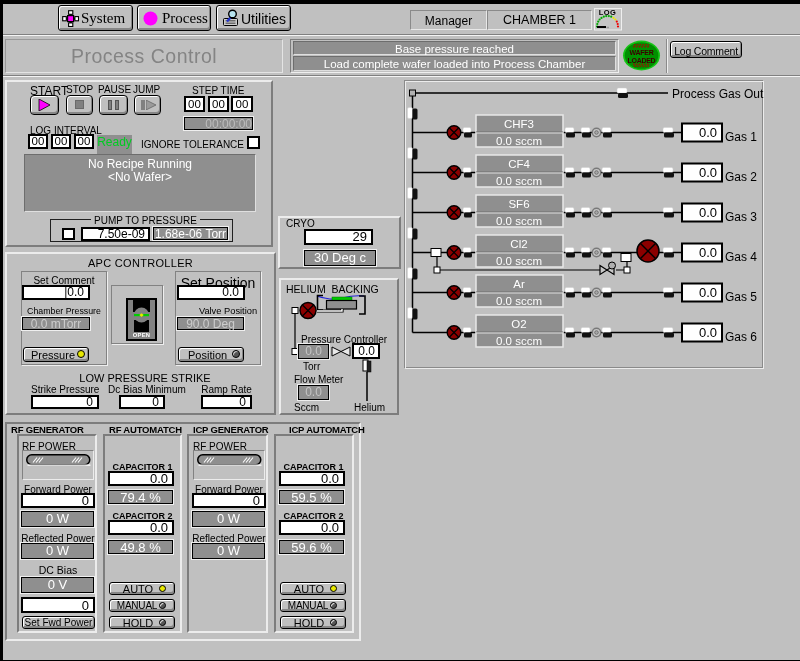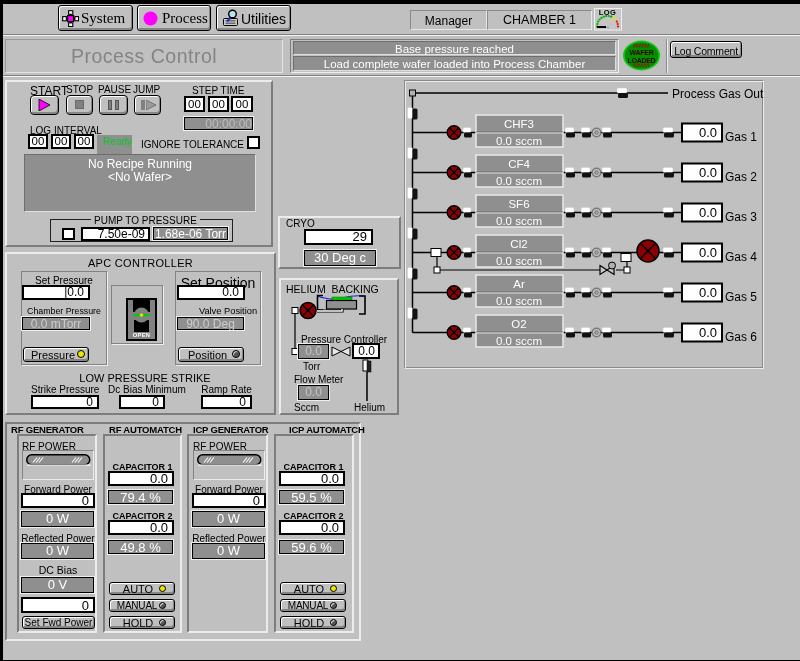--- a/index.html
+++ b/index.html
@@ -132,39 +132,39 @@
   </svg>
 
 <div class="inp tc" style="left:184px;top:96px;width:21px;height:16px;font-size:11.5px;line-height:12px;">00</div>
 <div class="inp tc" style="left:208px;top:96px;width:21px;height:16px;font-size:11.5px;line-height:12px;">00</div>
 <div class="inp tc" style="left:231px;top:96px;width:22px;height:16px;font-size:11.5px;line-height:12px;">00</div>
 <div class="disp tc" style="left:184px;top:117px;width:69px;height:13px;font-size:12px;color:#bdbdbd;line-height:12px;text-align:right;">00:00:00</div>
 <div class="lbl" style="left:30px;top:125px;font-size:10px;">LOG INTERVAL</div>
 <div class="inp tc" style="left:28px;top:134px;width:20px;height:15px;font-size:11.5px;line-height:11px;">00</div>
 <div class="inp tc" style="left:51px;top:134px;width:20px;height:15px;font-size:11.5px;line-height:11px;">00</div>
 <div class="inp tc" style="left:74px;top:134px;width:20px;height:15px;font-size:11.5px;line-height:11px;">00</div>
-<div class="abs tc" style="left:97px;top:135px;width:35px;height:30px;background:#8f8f8f;font-size:10px;line-height:14px;color:#00cc22;text-align:right;">Ready</div>
+<div class="abs tc" style="left:97px;top:135px;width:35px;height:30px;background:#8f8f8f;font-size:12px;line-height:14px;color:#00cc22;text-align:center;">Ready</div>
 <div class="lbl" style="left:141px;top:139px;font-size:10px;">IGNORE TOLERANCE</div>
 <div class="chk" style="left:247px;top:136px;width:13px;height:13px;"></div>
 
 <div class="disp" style="left:24px;top:154px;width:232px;height:58px;outline:none;border:1px solid;border-color:#6d6d6d #dfdfdf #dfdfdf #6d6d6d;"></div>
 <div class="lbl tc" style="left:24px;top:157px;width:232px;font-size:12px;color:#fff;">No Recipe Running</div>
 <div class="lbl tc" style="left:24px;top:170px;width:232px;font-size:12px;color:#fff;">&lt;No Wafer&gt;</div>
 
 <div class="abs" style="left:50px;top:219px;width:183px;height:23px;border:1px solid #202020;"></div>
 <div class="lbl" style="left:91px;top:215px;font-size:10px;background:#c0c0c0;padding:0 3px;">PUMP TO PRESSURE</div>
 <div class="chk" style="left:62px;top:228px;width:13px;height:12px;"></div>
 <div class="inp tr" style="left:81px;top:227px;width:69px;height:14px;font-size:12px;line-height:11px;padding-right:3px;">7.50e-09</div>
 <div class="disp tc" style="left:153px;top:227px;width:75px;height:13px;font-size:12px;line-height:12px;">1.68e-06 Torr</div>
 
 <div class="abs raised" style="left:5px;top:252px;width:271px;height:163px;"></div>
 <div class="lbl tc" style="left:5px;top:257px;width:271px;font-size:11px;letter-spacing:0.3px;">APC CONTROLLER</div>
 
 <div class="abs etched" style="left:21px;top:271px;width:86px;height:94px;"></div>
-<div class="lbl tc" style="left:21px;top:275px;width:86px;font-size:10px;">Set Pressure</div>
+<div class="lbl tc" style="left:21px;top:275px;width:86px;font-size:10px;">Set Comment</div>
 <div class="inp tr" style="left:22px;top:285px;width:68px;height:15px;font-size:12px;line-height:11px;padding-right:4px;">|0.0</div>
 <div class="lbl tc" style="left:21px;top:306px;width:86px;font-size:8.8px;">Chamber Pressure</div>
 <div class="disp tc" style="left:22px;top:317px;width:68px;height:13px;font-size:12px;line-height:12px;color:#ccc;">0.0 mTorr</div>
 <div class="btn" style="left:23px;top:347px;width:66px;height:15px;"></div>
 <div class="lbl" style="left:31px;top:349px;font-size:11px;">Pressure</div>
 <div class="abs" style="left:77px;top:350px;width:8px;height:8px;border-radius:50%;background:#e8e800;border:1.5px solid #000;"></div>
 
 <div class="abs etched" style="left:111px;top:285px;width:52px;height:59px;"></div>
 <svg class="abs" style="left:126px;top:298px;" width="31" height="43" viewBox="0 0 31 43">
   <rect x="0" y="0" width="31" height="43" fill="#000"></rect>

